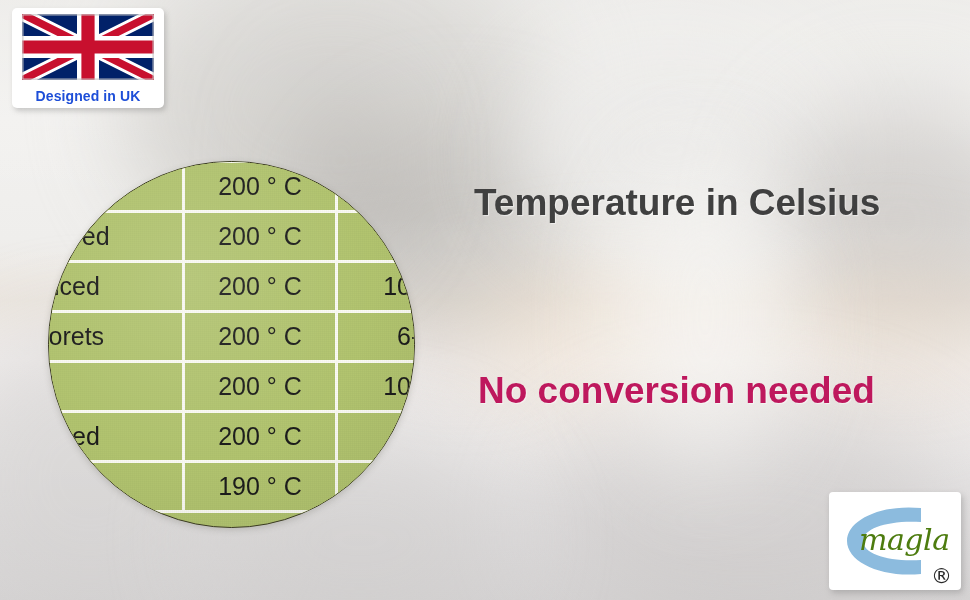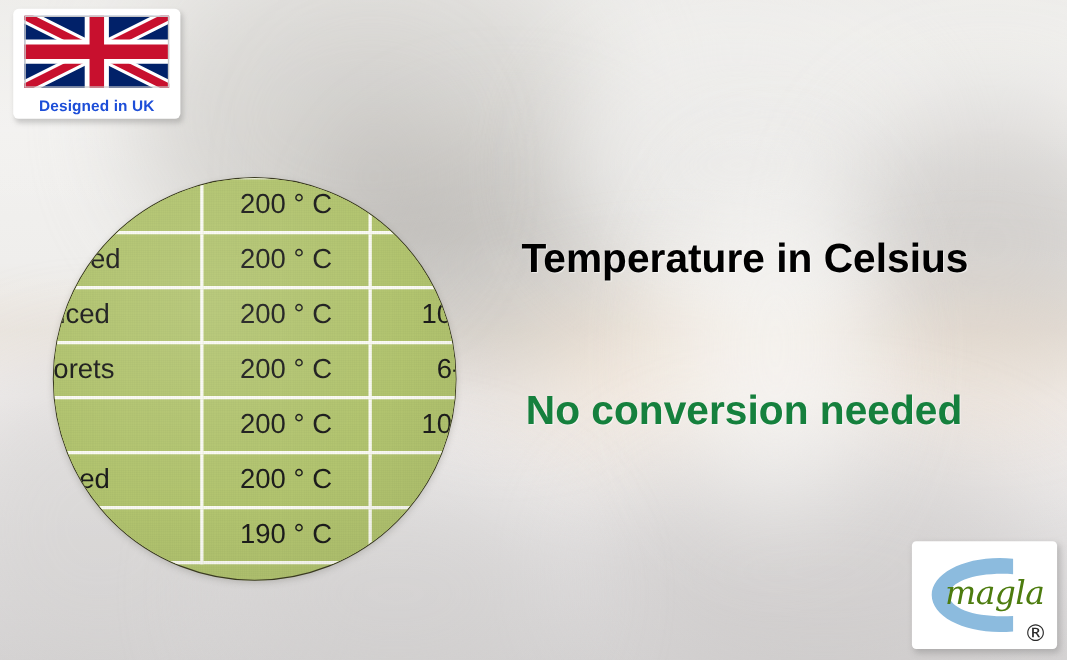--- a/index.html
+++ b/index.html
@@ -158,29 +158,28 @@
   
   .headline {
     position: absolute;
     font-weight: bold;
     white-space: nowrap;
   }
   .headline-celsius {
     left: 474px;
     top: 182px;
     font-size: 37px;
-    color: #000000;
+    color: #404040;
     text-shadow: 1px 1px 1px rgba(255,255,255,.55);
-    margin-top: 32px;
   }
   .headline-noconv {
     left: 478px;
-    top: 352px;
+    top: 370px;
     font-size: 37px;
-    color: #15803d;
+    color: #be185d;
     text-shadow: 1px 1px 1px rgba(255,255,255,.55);
   }
 
   
   .logo-badge {
     position: absolute;
     left: 829px;
     top: 492px;
     width: 132px;
     height: 98px;

